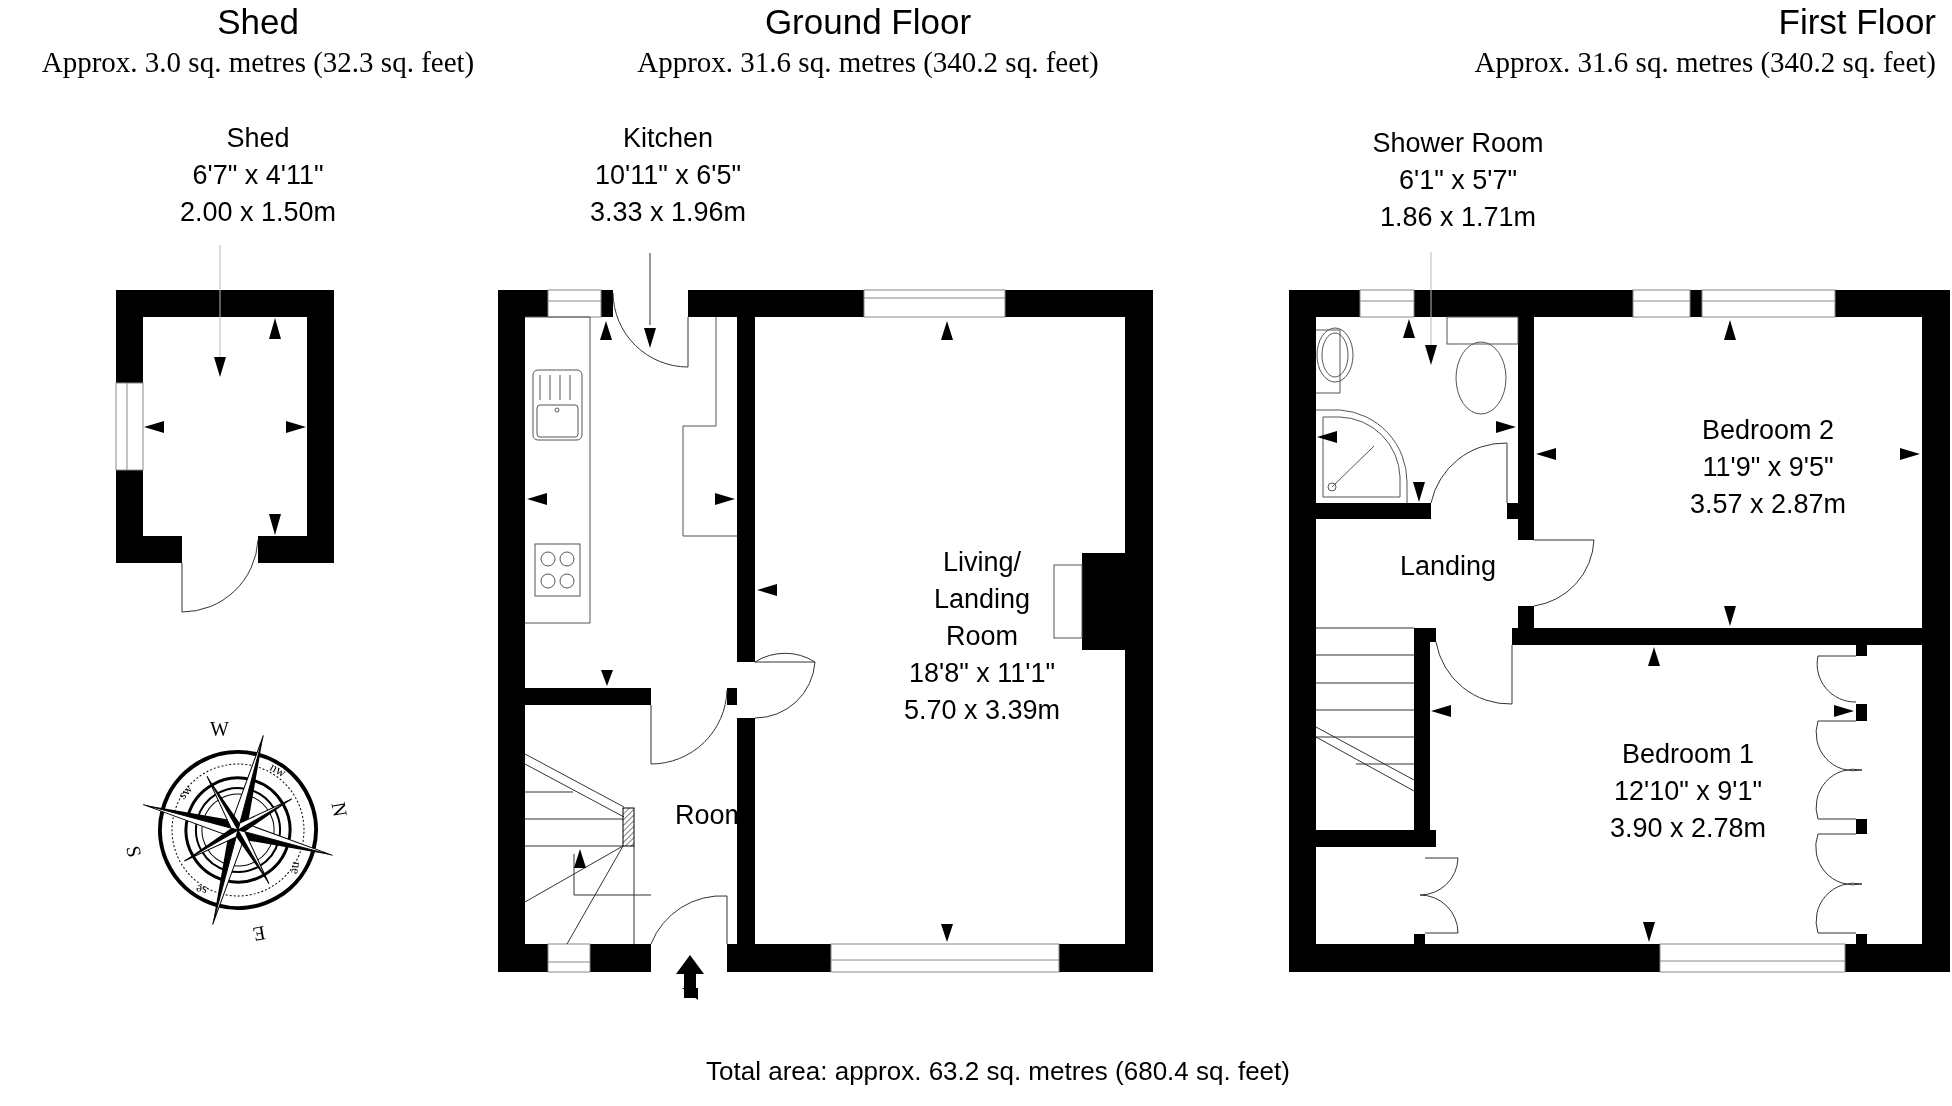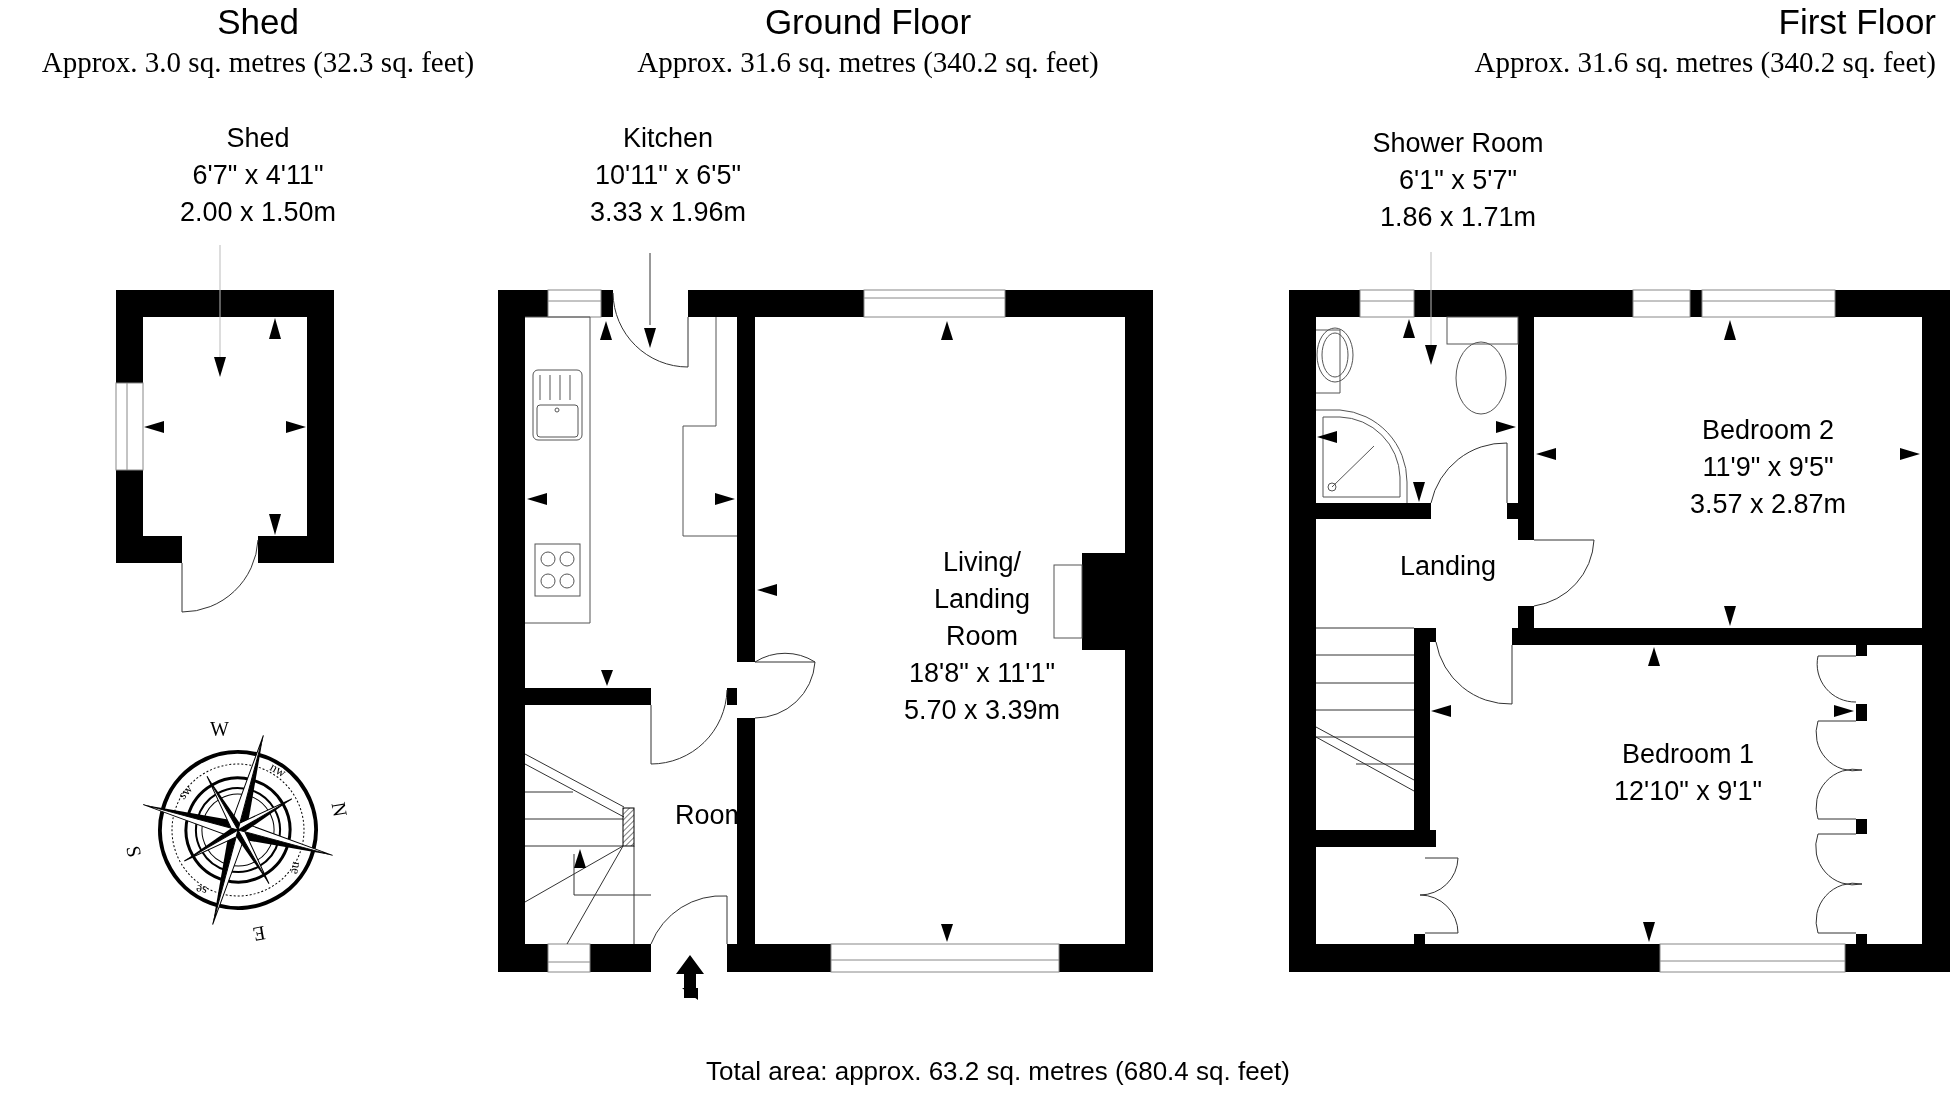--- a/index.html
+++ b/index.html
@@ -329,20 +329,21 @@
   <div>Landing</div>
 </div>
 <div class="lbl room" style="left:1620px;width:240px;top:412px;">
   <div>Bedroom 2</div>
   <div>11'9" x 9'5"</div>
   <div>3.57 x 2.87m</div>
 </div>
 <div class="lbl room" style="left:1540px;width:240px;top:736px;">
   <div>Bedroom 1</div>
   <div>12'10" x 9'1"</div>
+  <div>3.90 x 2.78m</div>
 </div>
 
 <div class="lbl" style="left:0;top:0;width:0;height:0;font-family:'Liberation Serif',serif;font-size:16px;">
   <span style="position:absolute;left:210px;top:718px;font-size:20px;">W</span>
   <span style="position:absolute;left:332px;top:798px;font-size:20px;transform:rotate(80deg);">N</span>
   <span style="position:absolute;left:128px;top:840px;font-size:20px;transform:rotate(80deg);">S</span>
   <span style="position:absolute;left:253px;top:922px;font-size:20px;transform:rotate(170deg);">E</span>
   <span style="position:absolute;left:270px;top:762px;font-size:13px;transform:rotate(30deg);">nw</span>
   <span style="position:absolute;left:178px;top:784px;font-size:13px;transform:rotate(-50deg);">sw</span>
   <span style="position:absolute;left:290px;top:860px;font-size:13px;transform:rotate(100deg);">ne</span>

